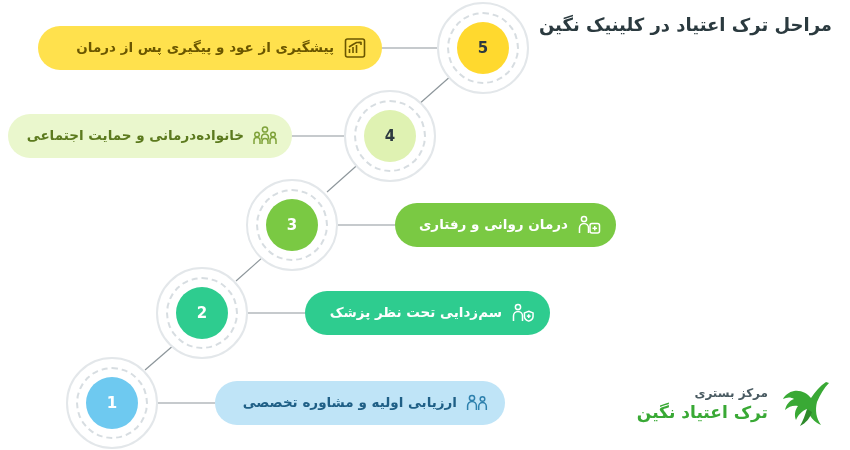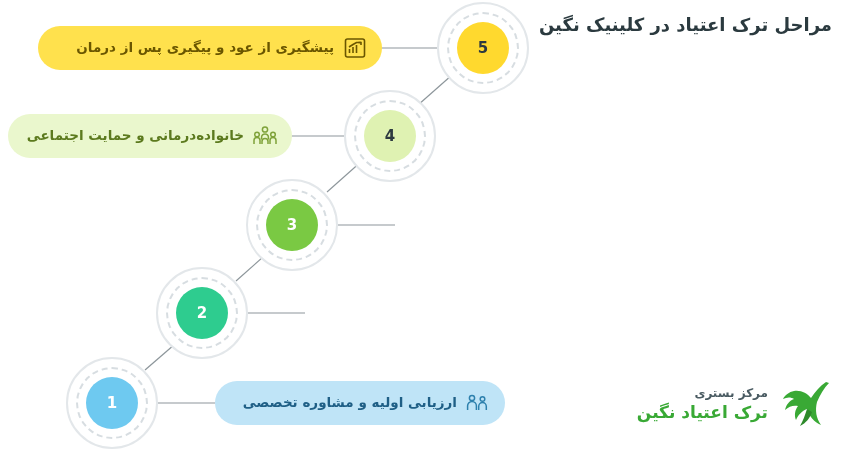--- a/index.html
+++ b/index.html
@@ -203,27 +203,51 @@
     <span class="ptext" style="color:#5c7a1e;">خانواده‌درمانی و حمایت اجتماعی</span>
   </div>
 
   <div class="node" style="left:246px; top:179px;">
     <div class="dashring">
       <div class="core" style="background:#7ac943;">
         <span style="color:#ffffff;">3</span>
       </div>
     </div>
   </div>
+  <div class="pill" style="left:395px; top:203px; width:221px; background:#7ac943;">
+    <span class="picon">
+      <svg viewBox="0 0 26 24" width="26" height="24" fill="none" stroke="#ffffff" stroke-width="1.5">
+        <circle cx="8" cy="6" r="2.6"></circle>
+        <path d="M3.5 20 v-5 a4.5 4.5 0 0 1 9 0 v5"></path>
+        <rect x="14" y="10.5" width="9.5" height="9.5" rx="2"></rect>
+        <line x1="18.75" y1="13" x2="18.75" y2="17.6"></line>
+        <line x1="16.45" y1="15.3" x2="21.05" y2="15.3"></line>
+      </svg>
+    </span>
+    <span class="ptext" style="color:#ffffff;">درمان روانی و رفتاری</span>
+  </div>
 
   <div class="node" style="left:156px; top:267px;">
     <div class="dashring">
       <div class="core" style="background:#2ecc8f;">
         <span style="color:#ffffff;">2</span>
       </div>
     </div>
+  </div>
+  <div class="pill" style="left:305px; top:291px; width:245px; background:#2ecc8f;">
+    <span class="picon">
+      <svg viewBox="0 0 26 24" width="26" height="24" fill="none" stroke="#ffffff" stroke-width="1.5">
+        <circle cx="8" cy="6" r="2.6"></circle>
+        <path d="M3.5 20 v-5 a4.5 4.5 0 0 1 9 0 v5"></path>
+        <path d="M18.75 10.2 l4.3 1.7 v3.6 c0 2.4 -2.1 3.9 -4.3 4.6 c-2.2 -0.7 -4.3 -2.2 -4.3 -4.6 v-3.6 z"></path>
+        <line x1="18.75" y1="13.2" x2="18.75" y2="17"></line>
+        <line x1="16.85" y1="15.1" x2="20.65" y2="15.1"></line>
+      </svg>
+    </span>
+    <span class="ptext" style="color:#ffffff;">سم‌زدایی تحت نظر پزشک</span>
   </div>
 
   <div class="node" style="left:66px; top:357px;">
     <div class="dashring">
       <div class="core" style="background:#6ec9f0;">
         <span style="color:#ffffff;">1</span>
       </div>
     </div>
   </div>
   <div class="pill" style="left:215px; top:381px; width:290px; background:#bfe4f7;">

